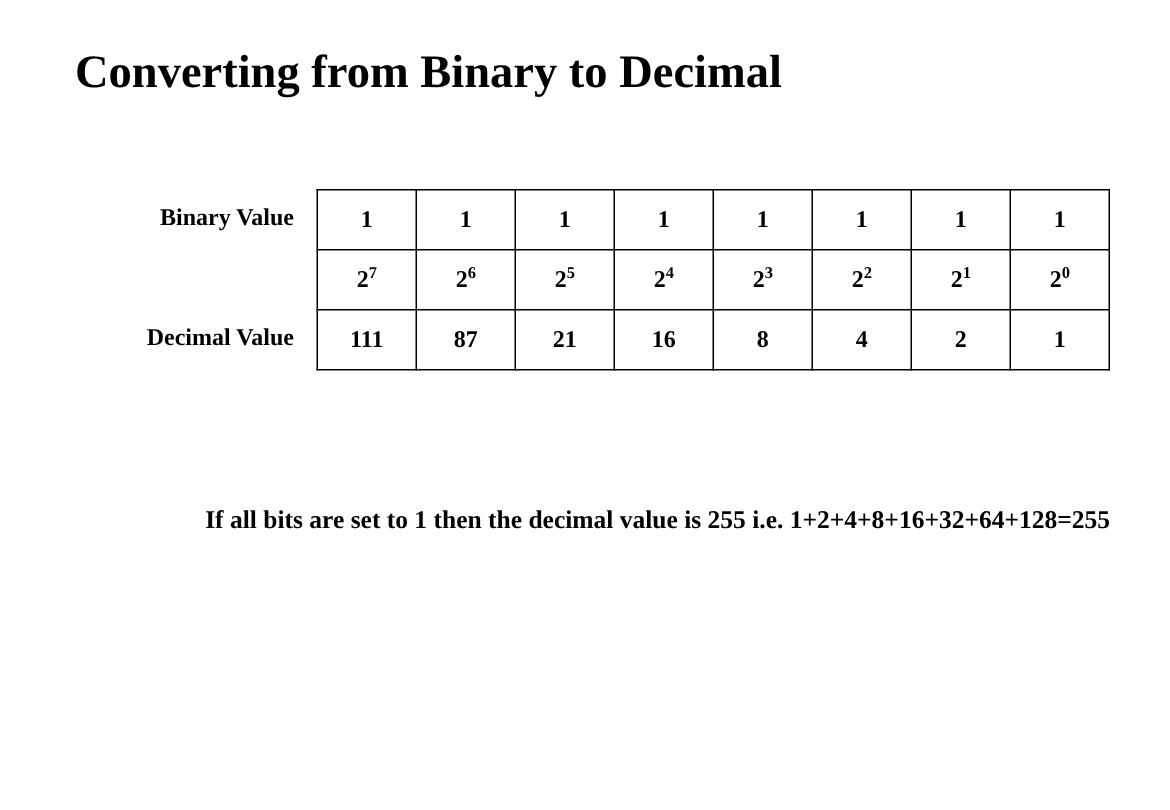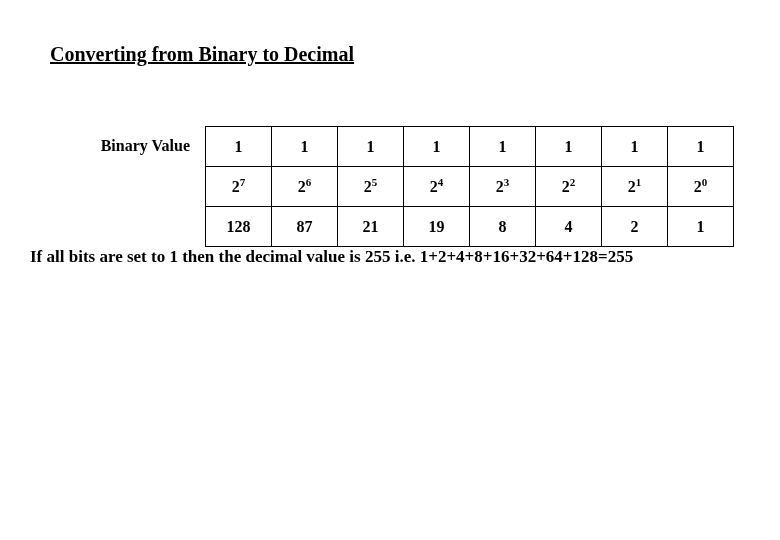--- a/index.html
+++ b/index.html
@@ -9,31 +9,31 @@
     }
     body {
       width: 780px;
       height: 540px;
       background: #ffffff;
       font-family: "Times New Roman", Times, serif;
       color: #000000;
       padding: 30px 40px;
     }
     .title {
-      font-size: 20px;
+      font-size: 31px;
       font-weight: bold;
-      text-decoration: underline;
       margin-bottom: 60px;
       margin-left: 10px;
-      margin-top: 13px;
     }
     .table-wrapper {
       display: flex;
       align-items: stretch;
       margin-left: 30px;
+      margin-bottom: 90px;
+      justify-content: flex-end;
     }
     .row-labels {
       display: flex;
       flex-direction: column;
       width: 135px;
     }
     .row-label {
       height: 40px;
       display: flex;
       align-items: center;
@@ -55,31 +55,33 @@
       font-size: 16px;
     }
     sup {
       font-size: 11px;
       vertical-align: super;
     }
     .note {
       font-size: 17px;
       font-weight: bold;
       margin-left: -10px;
+      text-align: right;
     }
   </style>
 </head>
 <body>
 
 <div class="title">Converting from Binary to Decimal</div>
 
 <div class="table-wrapper">
   <div class="row-labels">
     <div class="row-label">Binary Value</div>
     <div class="row-label"></div>
+    <div class="row-label">Decimal Value</div>
   </div>
   <table>
     <tbody>
         <tr>
       <td>1</td>
       <td>1</td>
       <td>1</td>
       <td>1</td>
       <td>1</td>
       <td>1</td>
@@ -90,24 +92,24 @@
       <td><span>2</span><sup>7</sup></td>
       <td><span>2</span><sup>6</sup></td>
       <td><span>2</span><sup>5</sup></td>
       <td><span>2</span><sup>4</sup></td>
       <td><span>2</span><sup>3</sup></td>
       <td><span>2</span><sup>2</sup></td>
       <td><span>2</span><sup>1</sup></td>
       <td><span>2</span><sup>0</sup></td>
     </tr>
     <tr>
-      <td>128</td>
+      <td>111</td>
       <td>87</td>
       <td>21</td>
-      <td>19</td>
+      <td>16</td>
       <td>8</td>
       <td>4</td>
       <td>2</td>
       <td>1</td>
     </tr>
   </tbody>
     </table>
 </div>
 
 <div class="note">If all bits are set to 1 then the decimal value is 255 i.e. 1+2+4+8+16+32+64+128=255</div>

